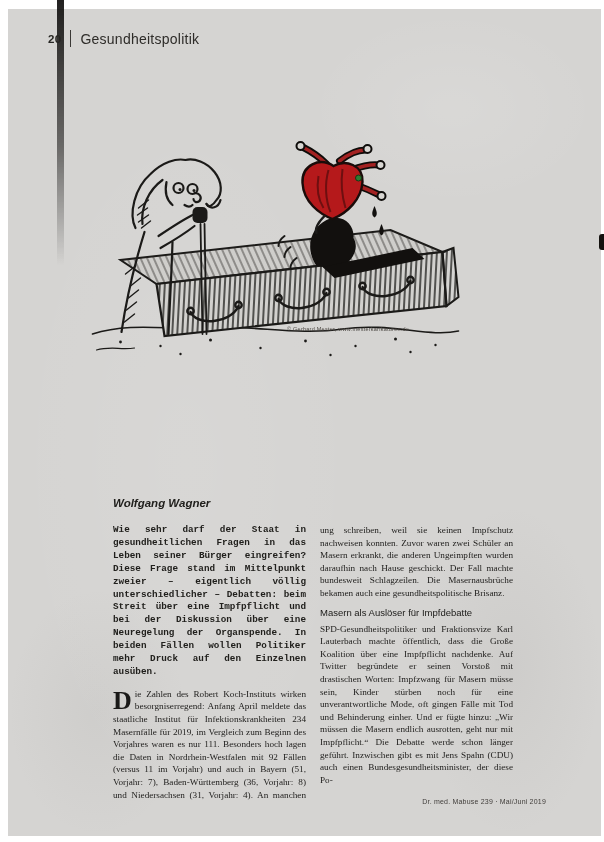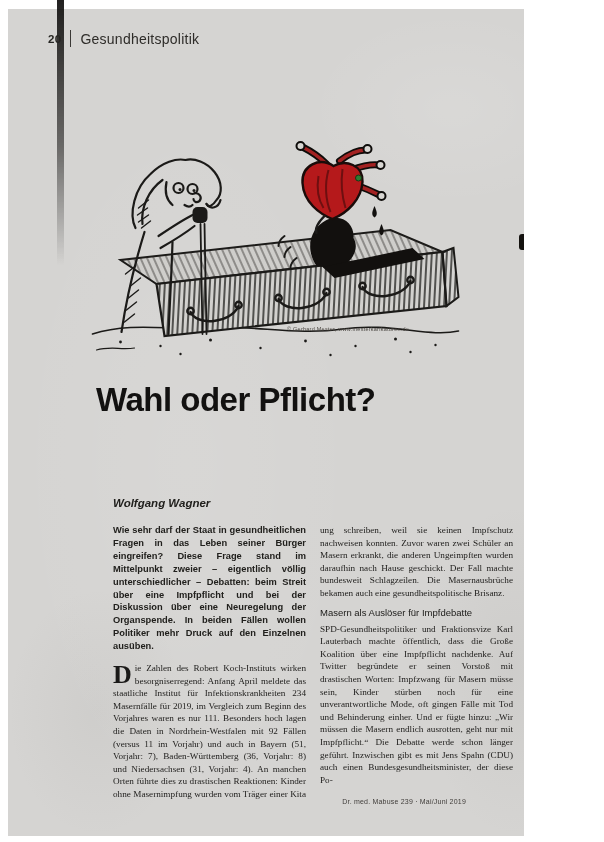--- a/index.html
+++ b/index.html
@@ -1,16 +1,16 @@
 <!DOCTYPE html>
 <html lang="de"><head>
 <meta charset="utf-8">
 <style>
   html,body{margin:0;padding:0;background:#ffffff;}
-  .page{position:relative;width:524px;height:842px;background:#ffffff;overflow:hidden;
+  .page{position:relative;width:604px;height:842px;background:#ffffff;overflow:hidden;
         font-family:"Liberation Sans",sans-serif;color:#1c1c1c;}
   .paper{position:absolute;left:8px;top:9px;width:593px;height:827px;background:#d5d4d2;
          background-image:
            radial-gradient(closest-side at 75% 12%, rgba(255,255,255,.10), rgba(255,255,255,0)),
            radial-gradient(closest-side at 30% 55%, rgba(255,255,255,.07), rgba(255,255,255,0)),
            radial-gradient(closest-side at 85% 80%, rgba(120,118,114,.08), rgba(120,118,114,0)),
            radial-gradient(closest-side at 15% 85%, rgba(120,118,114,.07), rgba(120,118,114,0));}
   .spine{position:absolute;left:57px;top:0;width:7px;height:265px;
          background:linear-gradient(to bottom, rgba(15,14,13,.92) 0%, rgba(15,14,13,.55) 55%, rgba(15,14,13,0) 100%);
          filter:blur(.6px);}
@@ -28,21 +28,21 @@
   .title{position:absolute;left:96px;top:381px;font-size:33px;font-weight:bold;letter-spacing:-.5px;
          color:#121110;}
   .subtitle{position:absolute;left:140px;top:429px;font-size:13.5px;color:#1e1d1b;letter-spacing:.1px;}
 
   .author{position:absolute;left:113px;top:497px;font-size:11.5px;font-weight:bold;font-style:italic;
           color:#21201d;text-align:center;}
 
   .col{position:absolute;top:524px;width:193px;text-align:justify;overflow:hidden;}
   .col-left{left:113px;height:276px;}
   .col-right{left:320px;height:276px;}
-  .intro{font-family:Liberation Sans, sans-serif;font-weight:bold;font-size:9.3px;line-height:12.9px;
+  .intro{font-family:Liberation Mono, monospace;font-weight:bold;font-size:9.3px;line-height:12.9px;
          margin:0 0 9px 0;color:#21201d;}
   .body-text{font-family:"Liberation Serif",serif;font-size:9.2px;line-height:12.6px;margin:0;color:#232220;}
   .dropcap{float:left;font-family:"Liberation Serif",serif;font-weight:bold;font-size:26px;line-height:21px;
            padding:2px 3px 0 0;color:#1a1918;}
   .subheading{font-family:"Liberation Sans",sans-serif;font-weight:normal;font-size:9.5px;line-height:12px;
               margin:7px 0 4px 0;color:#1b1a18;}
 
   .footer{position:absolute;right:58px;top:798px;font-size:7px;color:#403d3a;letter-spacing:.2px;}
 
   svg .ink{stroke:#1b1a18;fill:none;stroke-linecap:round;stroke-linejoin:round;}
@@ -165,21 +165,20 @@
         <path d="M68,100 C80,92 92,84 102,79 M70,112 C84,104 95,97 104,90"></path>
 
         <path d="M54,96 C46,122 36,162 31,196"></path>
         <path d="M82,106 C81,140 79,172 78,198"></path>
         <path stroke-width="1.4" d="M40,150 L50,142 M38,162 L48,154 M36,174 L46,166 M34,186 L44,178 M35,138 L45,130"></path>
       </g>
     </svg>
   </div>
   <div class="credit">© Gerhard Mester, www.mesterkarikaturen.de</div>
 
-  <h1 class="title" style="margin:0;">Wahl oder Pflicht?</h1>
 
   <div class="author">Wolfgang Wagner</div>
 
   <div class="col col-left">
     <p class="intro">Wie sehr darf der Staat in gesundheitlichen Fragen in das Leben seiner Bürger eingreifen? Diese Frage stand im Mittelpunkt zweier – eigentlich völlig unterschiedlicher – Debatten: beim Streit über eine Impfpflicht und bei der Diskussion über eine Neuregelung der Organspende. In beiden Fällen wollen Politiker mehr Druck auf den Einzelnen ausüben.</p>
     <p class="body-text"><span class="dropcap">D</span><span>ie Zahlen des Robert Koch-Instituts wirken besorgniserregend: Anfang April meldete das staatliche Institut für Infektionskrankheiten 234 Masernfälle für 2019, im Vergleich zum Beginn des Vorjahres waren es nur 111. Besonders hoch lagen die Daten in Nordrhein-Westfalen mit 92 Fällen (versus 11 im Vorjahr) und auch in Bayern (51, Vorjahr: 7), Baden-Württemberg (36, Vorjahr: 8) und Niedersachsen (31, Vorjahr: 4). An manchen Orten führte dies zu drastischen Reaktionen: Kinder ohne Masernimpfung wurden vom Träger einer Kita verwiesen, in einer Schule in Schleswig-Holstein durften drei Schüler keine Abiturprüf-</span></p>
   </div>
 
   <div class="col col-right">
     <p class="body-text">ung schreiben, weil sie keinen Impfschutz nachweisen konnten. Zuvor waren zwei Schüler an Masern erkrankt, die anderen Ungeimpften wurden daraufhin nach Hause geschickt. Der Fall machte bundesweit Schlagzeilen. Die Masernausbrüche bekamen auch eine gesundheitspolitische Brisanz.</p>

